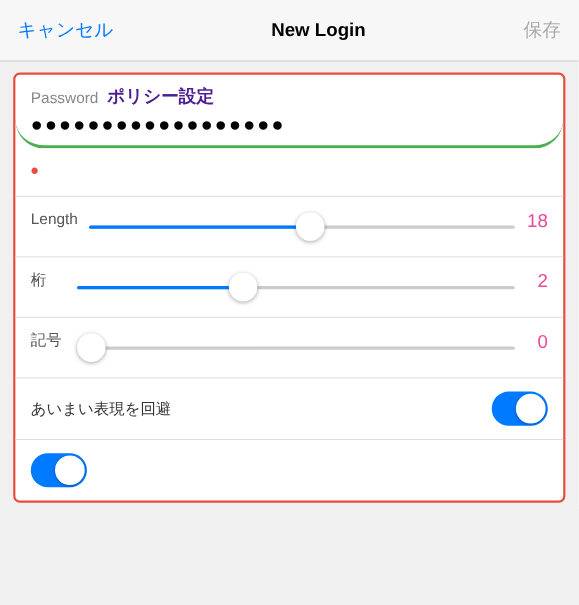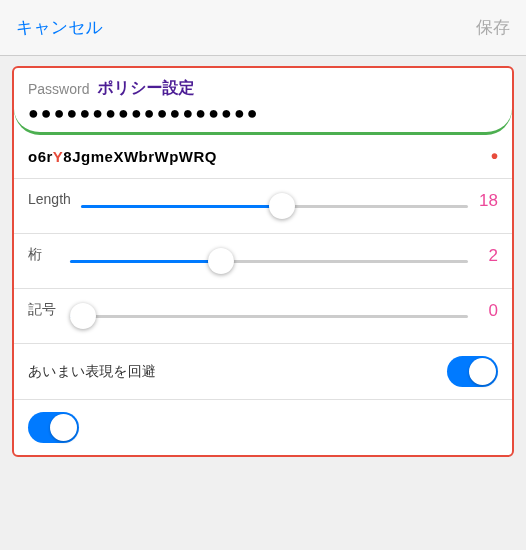--- a/index.html
+++ b/index.html
@@ -177,35 +177,35 @@
       top: 2px;
       right: 2px;
       box-shadow: 0 1px 3px rgba(0,0,0,0.3);
     }
   </style>
 </head>
 <body>
 
 <div class="nav-bar">
   <span class="nav-cancel">キャンセル</span>
+  <span class="nav-title">New Login</span>
   <span class="nav-save">保存</span>
 </div>
 
 <div class="panel">
 
   <div class="password-section">
     <div class="password-label-row">
       <span class="password-label">Password</span>
       <span class="policy-label">ポリシー設定</span>
     </div>
     <div class="password-dots">●●●●●●●●●●●●●●●●●●</div>
   </div>
 
   <div class="generated-row">
-    <span class="generated-password">o6r<span class="highlight">Y</span>8JgmeXWbrWpWRQ</span>
     <span class="refresh-dot">•</span>
   </div>
 
   <div class="slider-row">
     <span class="slider-row-label">Length</span>
     <div class="slider-container">
       <div class="slider-track">
         <div class="slider-fill" style="width:52%"></div>
         <div class="slider-thumb" style="left: calc(52% - 13px)"></div>
       </div>

